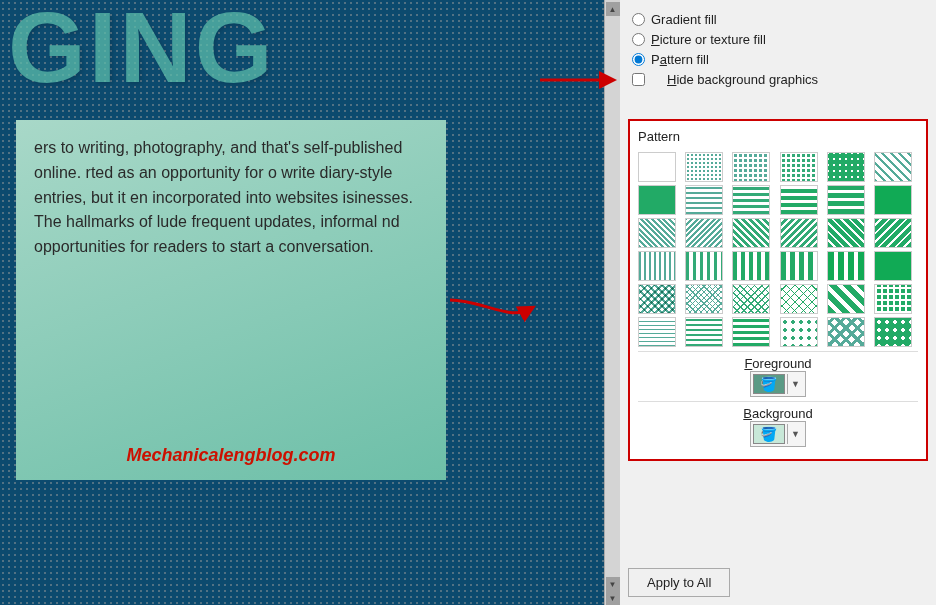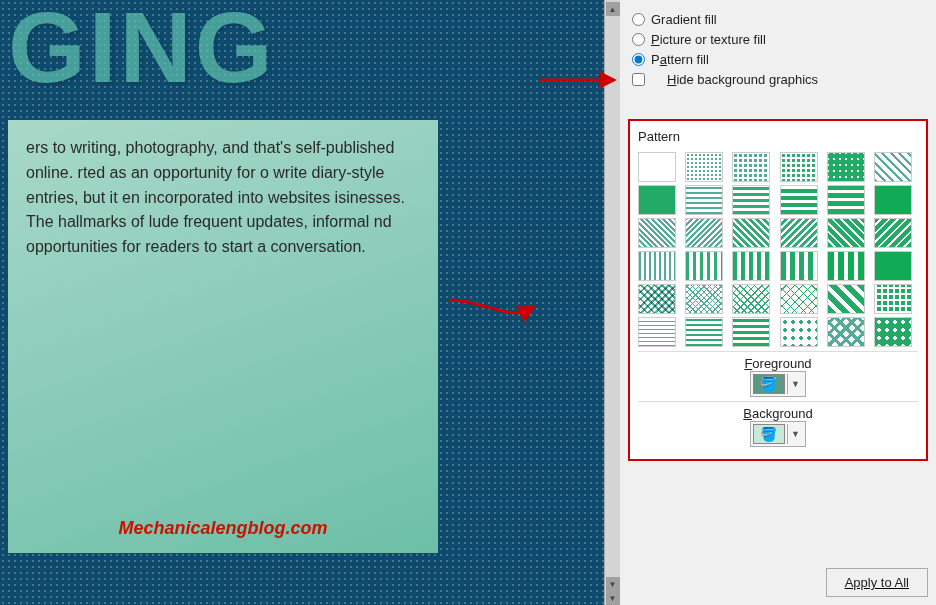--- a/index.html
+++ b/index.html
@@ -193,23 +193,21 @@
       font-size: 9px;
       border-left: 1px solid #aaa;
       color: #555;
     }
 
     
     .bottom-buttons {
       margin-top: auto;
       display: flex;
       gap: 8px;
-      justify-content: flex-end;
       padding-top: 8px;
-      text-decoration: underline;
     }
 
     .btn {
       padding: 6px 18px;
       border: 1px solid #aaa;
       background: #f0f0f0;
       cursor: pointer;
       font-size: 13px;
       color: #222;
     }
@@ -231,21 +229,21 @@
   </style>
 </head>
 <body>
 
 <div class="slide-area">
 
   <div style="position:absolute;top:0;left:0;right:16px;bottom:0;background-image:radial-gradient(circle,#999 1px,transparent 1px);background-size:6px 6px;opacity:0.5;"></div>
 
   <div style="position:absolute;top:-10px;left:8px;font-size:100px;font-weight:900;color:#5abcaa;opacity:0.75;letter-spacing:3px;font-family:Impact,Arial,sans-serif;text-shadow:2px 2px 4px rgba(0,0,0,0.2);">GING</div>
 
-  <div style="position:absolute;top:120px;left:8px;width:430px;height:433px;background:linear-gradient(160deg,#a8d8c8 0%,#6dbfa8 100%);padding:16px 18px;font-size:16px;color:#2a2a2a;line-height:1.55;overflow:hidden;">
+  <div style="position:absolute;top:120px;left:16px;width:430px;height:360px;background:linear-gradient(160deg,#a8d8c8 0%,#6dbfa8 100%);padding:16px 18px;font-size:16px;color:#2a2a2a;line-height:1.55;overflow:hidden;">
     <div>ers to writing, photography, and that's self-published online. rted as an opportunity for o write diary-style entries, but it en incorporated into websites isinesses. The hallmarks of lude frequent updates, informal nd opportunities for readers to start a conversation.</div>
     <div style="position:absolute;bottom:10px;left:0;width:100%;text-align:center;color:#cc1100;font-weight:bold;font-size:18px;font-style:italic;">Mechanicalengblog.com</div>
   </div>
 
   <svg class="red-arrow-1" width="80" height="40" viewBox="0 0 80 40">
     <defs>
       <marker id="arrowhead1" markerWidth="6" markerHeight="6" refX="3" refY="3" orient="auto">
         <polygon points="0 0, 6 3, 0 6" fill="#cc0000"></polygon>
       </marker>
     </defs>

